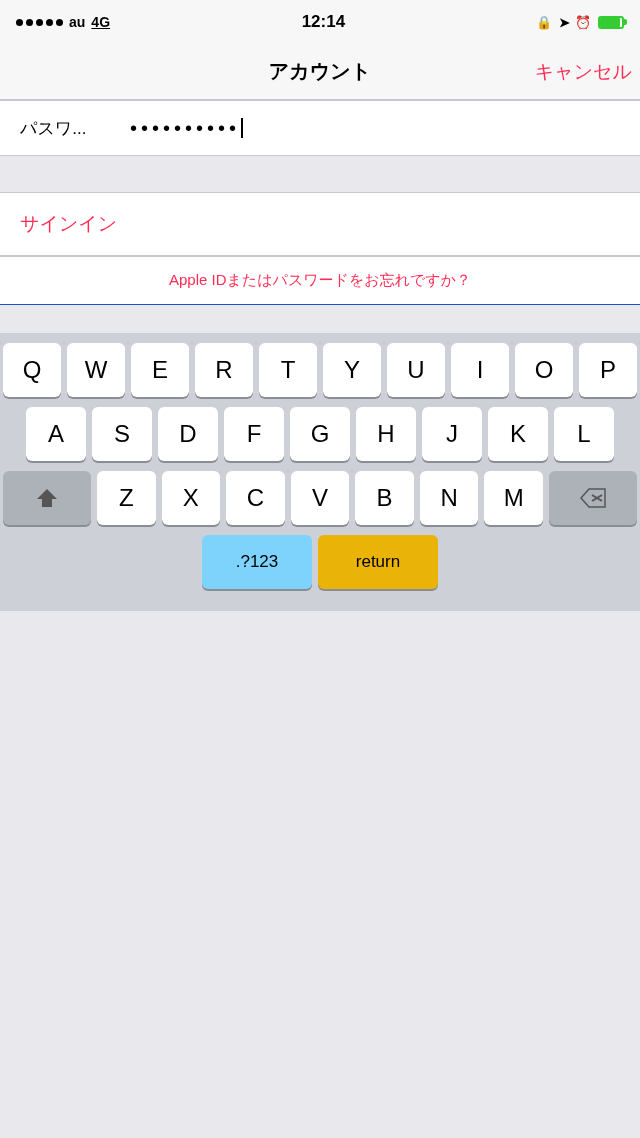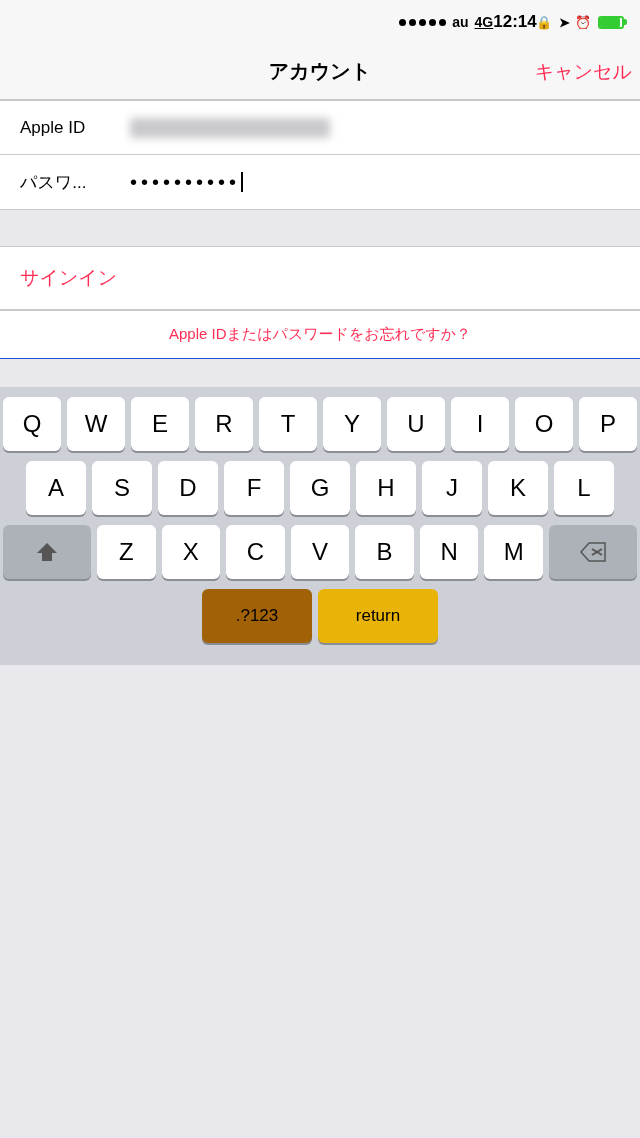--- a/index.html
+++ b/index.html
@@ -11,21 +11,21 @@
       background: #e8e8ed;
       overflow: hidden;
     }
 
     
     .status-bar {
       height: 44px;
       background: #f7f7f7;
       display: flex;
       align-items: center;
-      justify-content: flex-end;
+      justify-content: space-between;
       padding: 0 16px;
       font-size: 14px;
       font-weight: 600;
     }
     .status-left {
       display: flex;
       align-items: center;
       gap: 6px;
     }
     .signal-dots {
@@ -174,21 +174,21 @@
       font-weight: 400;
       color: #000;
       box-shadow: 0 2px 0 #8a8d93;
       cursor: pointer;
       flex: 1;
       max-width: 60px;
       user-select: none;
     }
 
     .key-special {
-      background: #a16207;
+      background: #7dd3fc;
       color: #000;
       font-size: 17px;
       flex: 1.5;
       max-width: 90px;
       min-width: 64px;
     }
 
     .key-space {
       flex: 5;
       max-width: 340px;
@@ -255,24 +255,20 @@
     </div>
   </div>
 </div>
 
 <div class="nav-bar">
   <span class="nav-title">アカウント</span>
   <span class="nav-cancel">キャンセル</span>
 </div>
 
 <div class="form-section">
-  <div class="form-row">
-    <span class="form-label">Apple ID</span>
-    <span class="blurred-email"></span>
-  </div>
   <div class="form-row">
     <span class="form-label">パスワ...</span>
     <span style="font-size:20px; letter-spacing:4px; color:#000;">••••••••••</span>
       <span class="cursor-blink"></span>
   </div>
 </div>
 
 <div class="section-gap"></div>
 
 <div class="signin-section">

